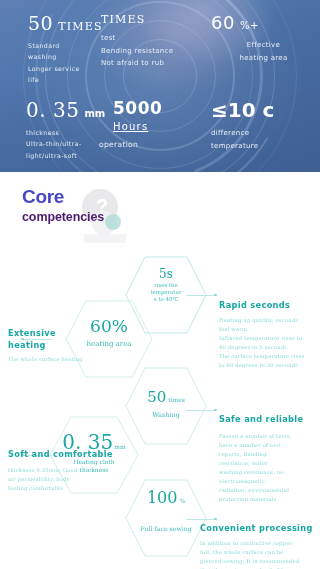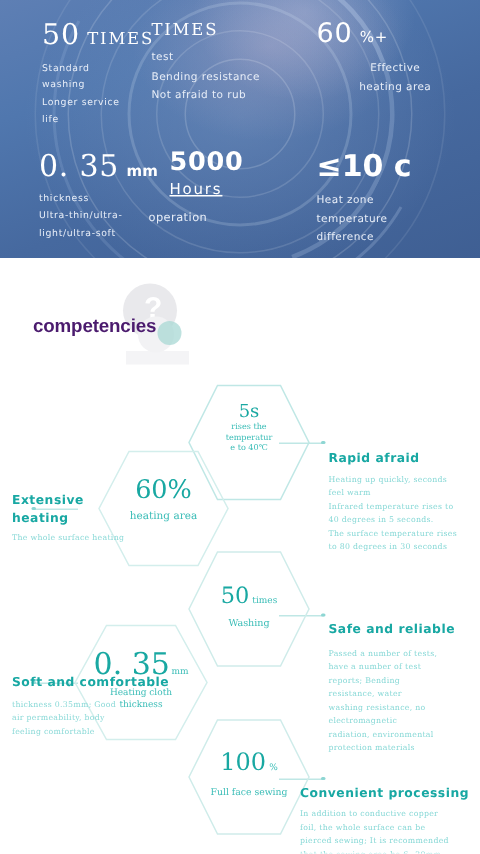--- a/index.html
+++ b/index.html
@@ -272,35 +272,35 @@
       <div class="subtxt big">
         <div>operation</div>
       </div>
     </div>
 
     <div class="cell c6">
       <div class="bignum heavy">
         <span>≤10 c</span>
       </div>
       <div class="subtxt mid">
-        <div>Heat zone</div>
+        <div>difference</div>
         <div>temperature</div>
-        <div>difference</div>
       </div>
     </div>
 
   </div>
 </div>
 
 <div class="core-sec">
   <div class="dc-bar"></div>
   <div class="deco-circ dc1"></div>
   <div class="dc-q">?</div>
   <div class="deco-circ dc2"></div>
   <div class="deco-circ dc3"></div>
+  <div class="core-word">Core</div>
   <div class="core-sub">competencies</div>
 </div>
 
 <div class="flow">
 
   <div class="conn" style="left:186px;top:53px;width:30px;"></div>
   <div class="connd" style="left:214px;top:51.5px;"></div>
   <div class="conn" style="left:22px;top:97px;width:30px;"></div>
   <div class="connd" style="left:21px;top:95.5px;"></div>
   <div class="conn" style="left:186px;top:168px;width:30px;"></div>
@@ -316,21 +316,21 @@
     </svg>
     <div class="hexlabel" style="top:8px;">
       <span class="hv" style="font-size:12px;">5s</span>
     </div>
     <div class="hexlabel" style="top:27px;line-height:1.5;">
       <div class="hu" style="font-size:5.4px;">rises the</div>
       <div class="hu" style="font-size:5.4px;">temperatur</div>
       <div class="hu" style="font-size:5.4px;">e to 40℃</div>
     </div>
   </div>
-  <div class="rlabel" style="left:219px;top:58px;">Rapid afraid</div>
+  <div class="rlabel" style="left:219px;top:58px;">Rapid seconds</div>
   <div class="rbody" style="left:219px;top:74px;">
     <div>Heating up quickly, seconds</div>
     <div>feel warm</div>
     <div>Infrared temperature rises to</div>
     <div>40 degrees in 5 seconds.</div>
     <div>The surface temperature rises</div>
     <div>to 80 degrees in 30 seconds</div>
   </div>
 
   <div class="hex" style="left:64px;top:57px;width:90px;height:80px;">
@@ -391,21 +391,21 @@
   <div class="lbody" style="left:8px;top:224px;">
     <div>thickness 0.35mm; Good</div>
     <div>air permeability, body</div>
     <div>feeling comfortable</div>
   </div>
 
   <div class="hex" style="left:124px;top:236px;width:84px;height:80px;">
     <svg class="hexshape" width="84" height="80" viewBox="0 0 84 80">
       <polygon points="21,2 63,2 82,40 63,78 21,78 2,40" fill="none" stroke="#cfecea" stroke-width="1"></polygon>
     </svg>
-    <div class="hexlabel" style="top:22px;display:flex;justify-content:center;align-items:baseline;gap:2px;">
+    <div class="hexlabel" style="top:12px;display:flex;justify-content:center;align-items:baseline;gap:2px;">
       <span class="hv" style="font-size:16px;">100</span>
       <span class="hu" style="font-size:6px;">%</span>
     </div>
     <div class="hexlabel" style="top:47px;">
       <div class="hu" style="font-size:6.2px;">Full face sewing</div>
     </div>
   </div>
   <div class="rlabel" style="left:200px;top:281px;">Convenient processing</div>
   <div class="rbody" style="left:200px;top:297px;">
     <div>In addition to conductive copper</div>

